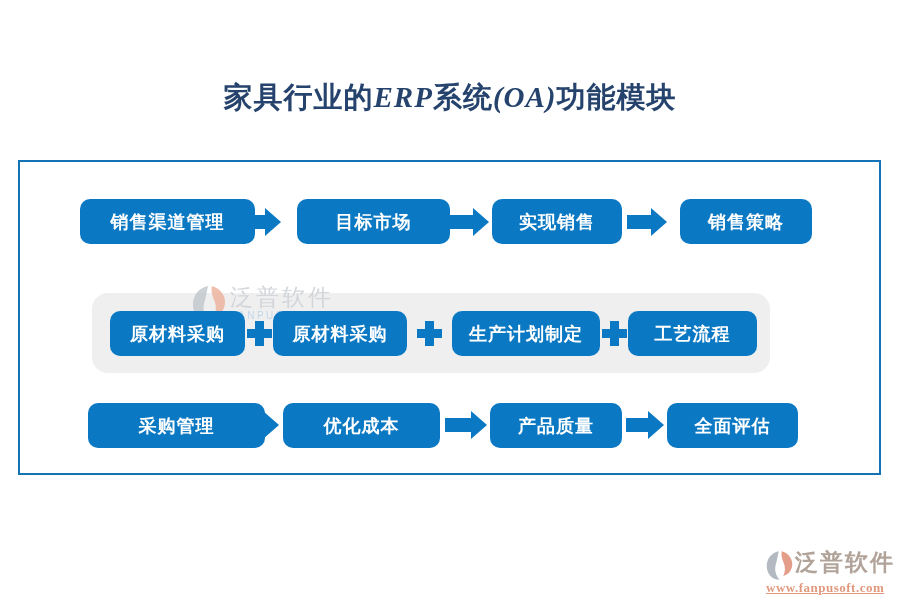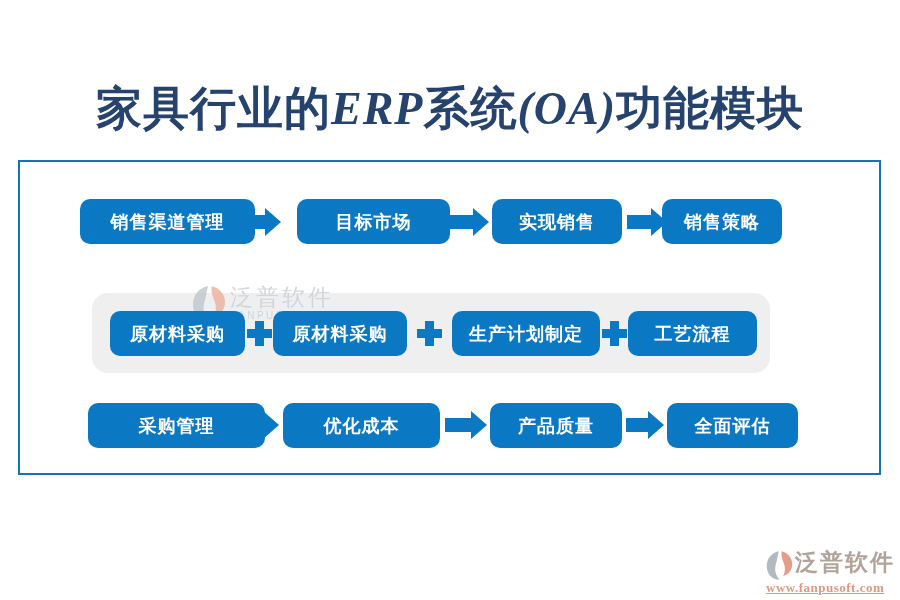--- a/index.html
+++ b/index.html
@@ -4,21 +4,21 @@
 <style>
   html,body{margin:0;padding:0;}
   body{
     width:900px;height:600px;background:#ffffff;position:relative;overflow:hidden;
     font-family:"Liberation Sans", sans-serif;
   }
   
   .title{
     position:absolute;top:78px;left:0;width:900px;margin:0;
     text-align:center;font-family:"Liberation Serif", serif;
-    font-size:46px;font-weight:600;color:#25436d;letter-spacing:1px;
+    font-size:29px;font-weight:600;color:#25436d;letter-spacing:1px;
   }
   .title .lat{font-style:italic;}
   
   .frame{
     position:absolute;left:18px;top:160px;width:859px;height:311px;
     border:2px solid #1273b7;background:#ffffff;
   }
   
   .strip{
     position:absolute;left:92px;top:293px;width:678px;height:80px;
@@ -32,21 +32,21 @@
   .watermark .wm-text{margin-left:4px;}
   .wm-name{font-size:23px;color:#cdd1d5;letter-spacing:3px;line-height:26px;}
   .wm-sub{font-size:10px;color:#b9d2e8;letter-spacing:2.5px;line-height:12px;}
   
   .node{
     position:absolute;height:45px;background:#0a78c2;border-radius:10px;
     color:#ffffff;font-weight:bold;font-size:18px;letter-spacing:1px;
     display:flex;align-items:center;justify-content:center;z-index:3;
   }
   .node.r1{top:199px}.node.r2{top:311px}.node.r3{top:403px}
-  .r1.n1{left:80px;width:175px}.r1.n2{left:297px;width:153px}.r1.n3{left:492px;width:130px}.r1.n4{left:662px;width:120px}
+  .r1.n1{left:80px;width:175px}.r1.n2{left:297px;width:153px}.r1.n3{left:492px;width:130px}.r1.n4{left:680px;width:132px}
   .r2.n1{left:110px;width:135px}.r2.n2{left:273px;width:134px}.r2.n3{left:452px;width:148px}.r2.n4{left:628px;width:129px}
   .r3.n1{left:88px;width:177px}.r3.n2{left:283px;width:157px}.r3.n3{left:490px;width:132px}.r3.n4{left:667px;width:131px}
   
   .arrow{position:absolute;height:28px;display:flex;align-items:center;z-index:3;}
   .arrow.c1{top:208px}.arrow.c3{top:411px}
   .c1.g1{left:233px;width:48px}.c1.g2{left:446px;width:43px}.c1.g3{left:627px;width:40px}
   .c3.g1{left:232px;width:47px}.c3.g2{left:445px;width:42px}.c3.g3{left:626px;width:38px}
   .arrow .shaft{flex:1;height:14px;background:#0a78c2;}
   .arrow .head{
     width:0;height:0;border-top:14px solid transparent;border-bottom:14px solid transparent;

